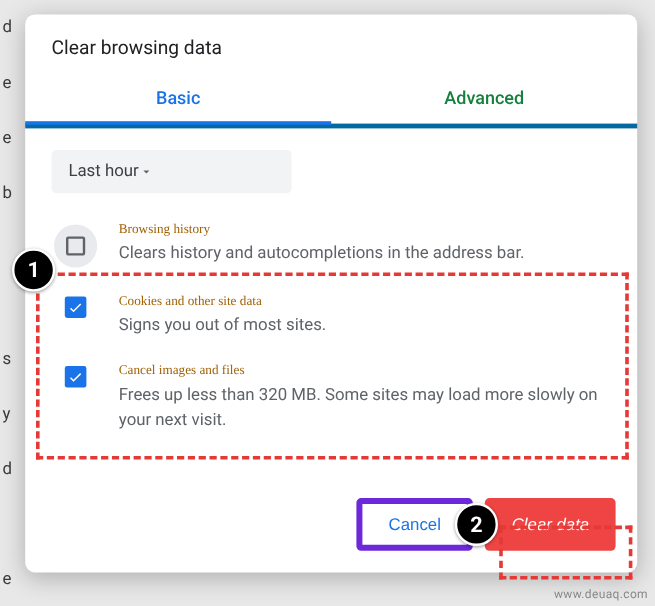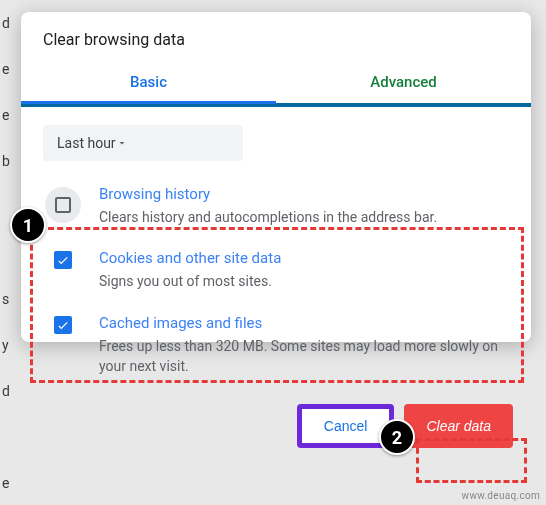--- a/index.html
+++ b/index.html
@@ -21,21 +21,21 @@
       font-size: 14px;
       line-height: 46px;
       padding-left: 2px;
       overflow: hidden;
     }
     .dialog {
       position: absolute;
       left: 21px;
       top: 12px;
       width: 510px;
-      height: 330px;
+      height: 465px;
       background: #fff;
       border-radius: 8px;
       box-shadow: 0 4px 20px rgba(0,0,0,0.25);
       display: flex;
       flex-direction: column;
     }
     .dialog-title {
       font-size: 16px;
       color: #202124;
       padding: 18px 22px 14px 22px;
@@ -126,23 +126,24 @@
       height: 18px;
       background: #1a73e8;
       border-radius: 2px;
       display: flex;
       align-items: center;
       justify-content: center;
     }
     .check-box-checked svg { width: 14px; height: 14px; }
     .option-text { flex: 1; }
     .option-title {
-      font-size: 15px;
-      color: #3b82f6;
+      font-size: 11px;
+      color: #a16207;
       margin-bottom: 4px;
+      font-family: Liberation Serif, serif;
     }
     .option-desc {
       font-size: 14px;
       color: #5f6368;
       line-height: 1.45;
     }
     .footer {
       margin-top: auto;
       display: flex;
       justify-content: flex-end;
@@ -266,21 +267,21 @@
 
     <div class="option-row">
       <div class="check-container">
         <div class="check-box-checked">
           <svg viewBox="0 0 24 24">
               <path fill="#fff" d="M9 16.2l-3.5-3.5L4 14.2 9 19.2 20 8.2l-1.5-1.5z"></path>
             </svg>
         </div>
       </div>
       <div class="option-text">
-        <div class="option-title">Cached images and files</div>
+        <div class="option-title">Cancel images and files</div>
         <div class="option-desc">Frees up less than 320 MB. Some sites may load more slowly on your next visit.</div>
       </div>
     </div>
 
   </div>
 
   <div class="footer">
     <button class="btn btn-cancel">Cancel</button>
     <button class="btn btn-primary">Clear data</button>
   </div>

